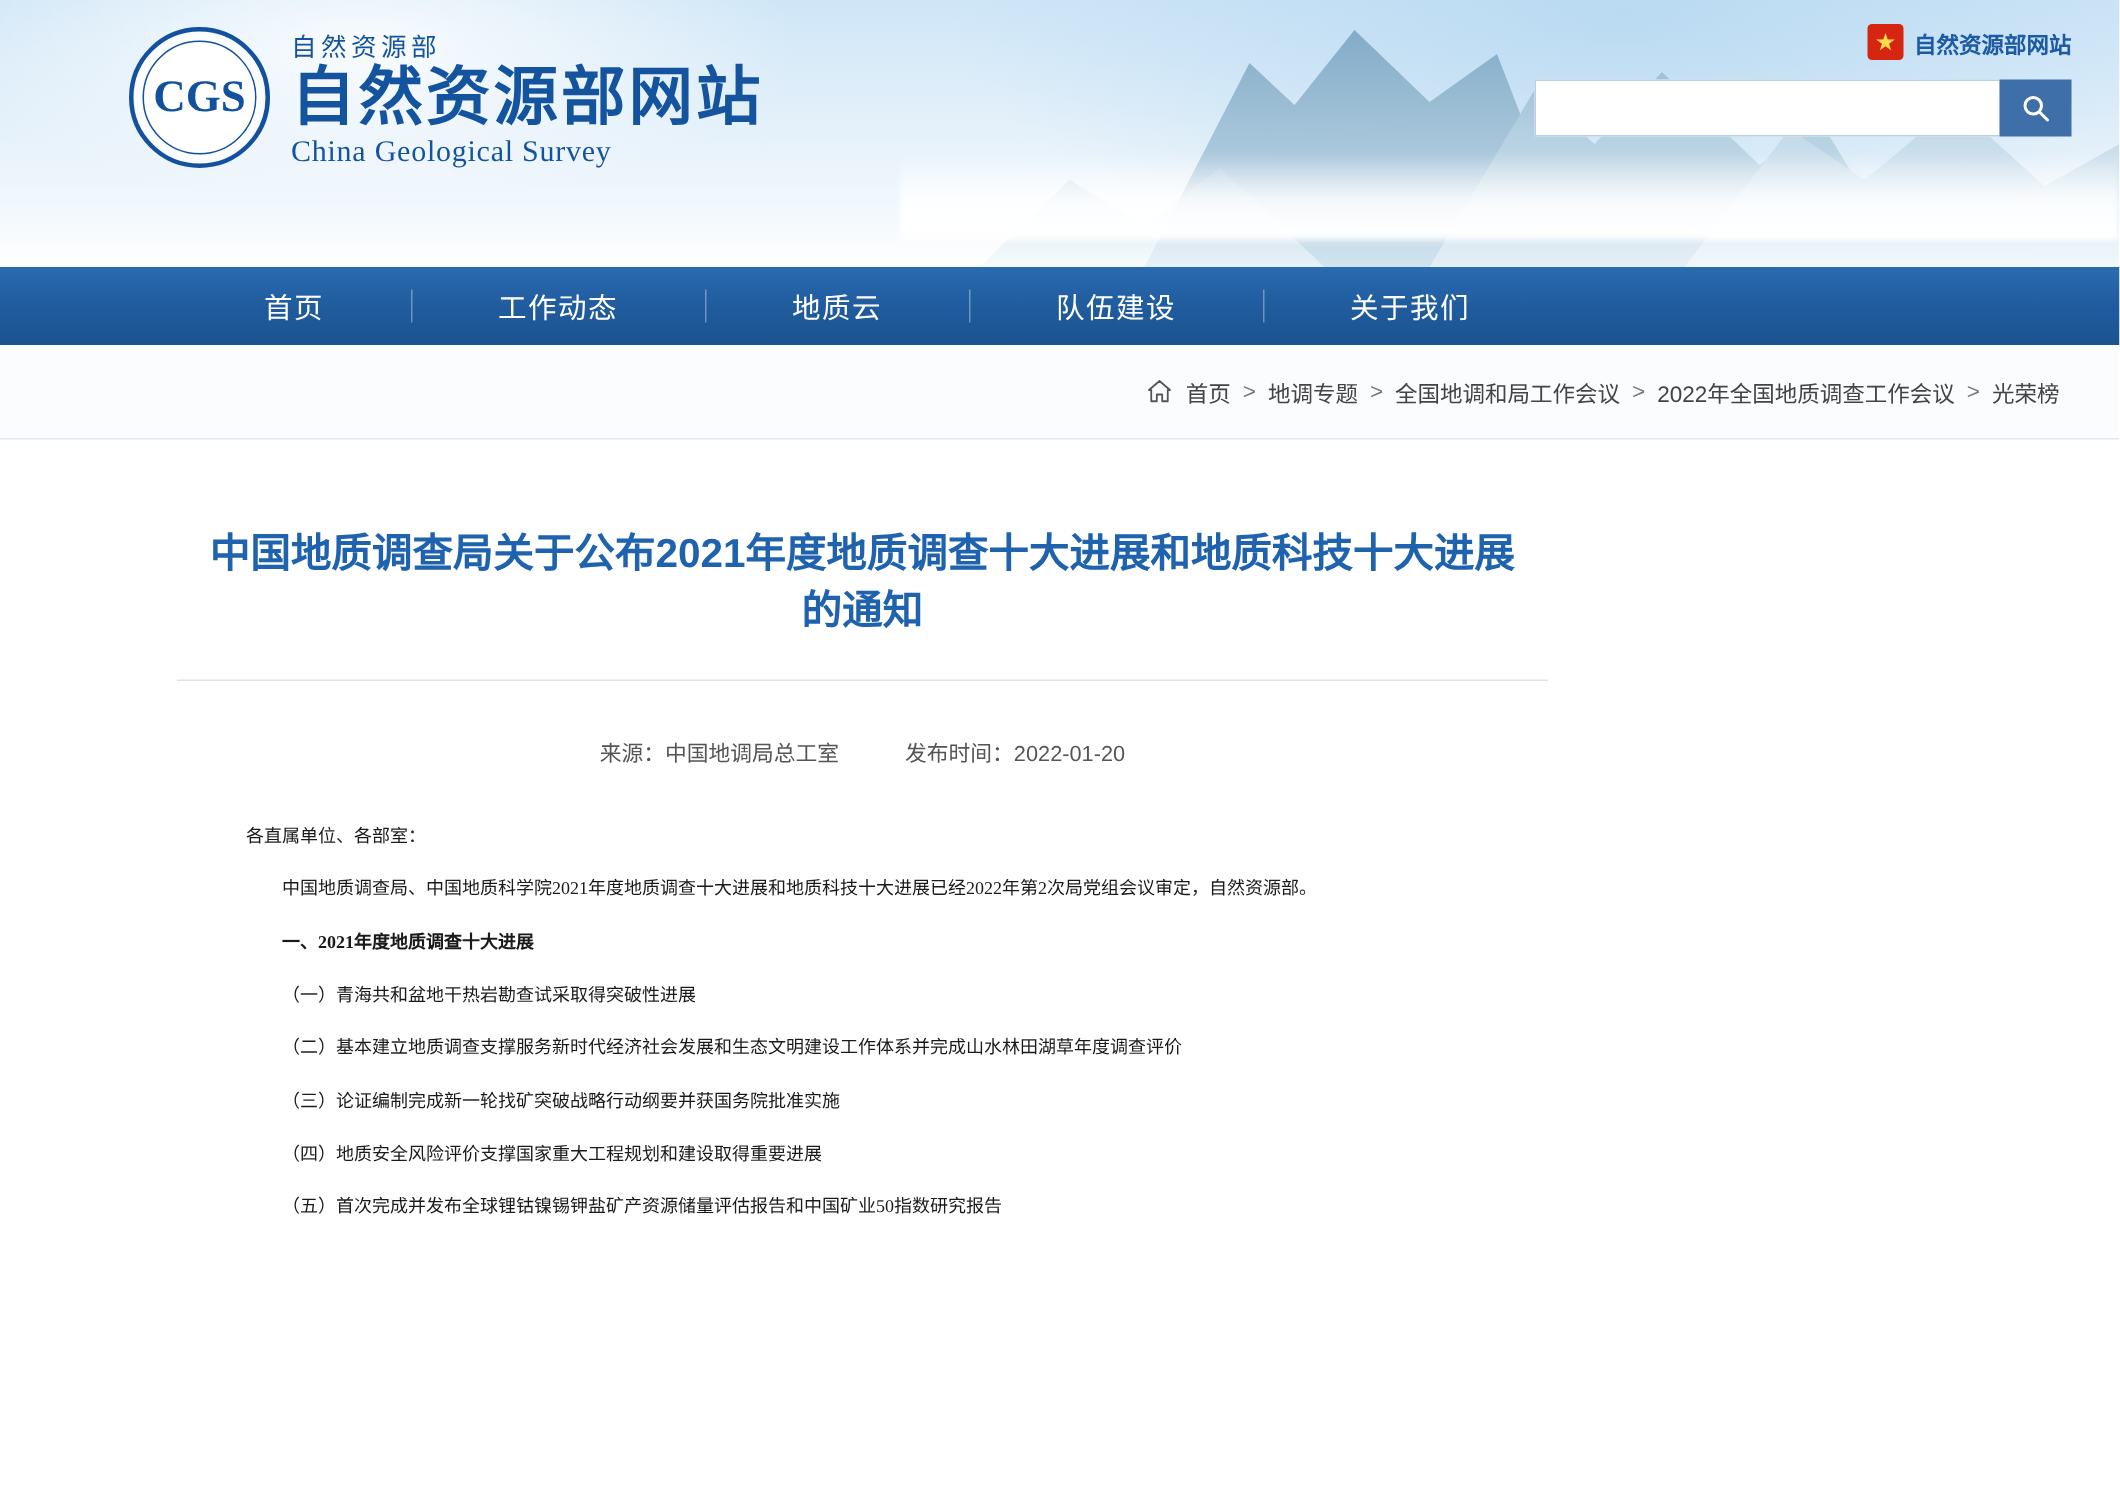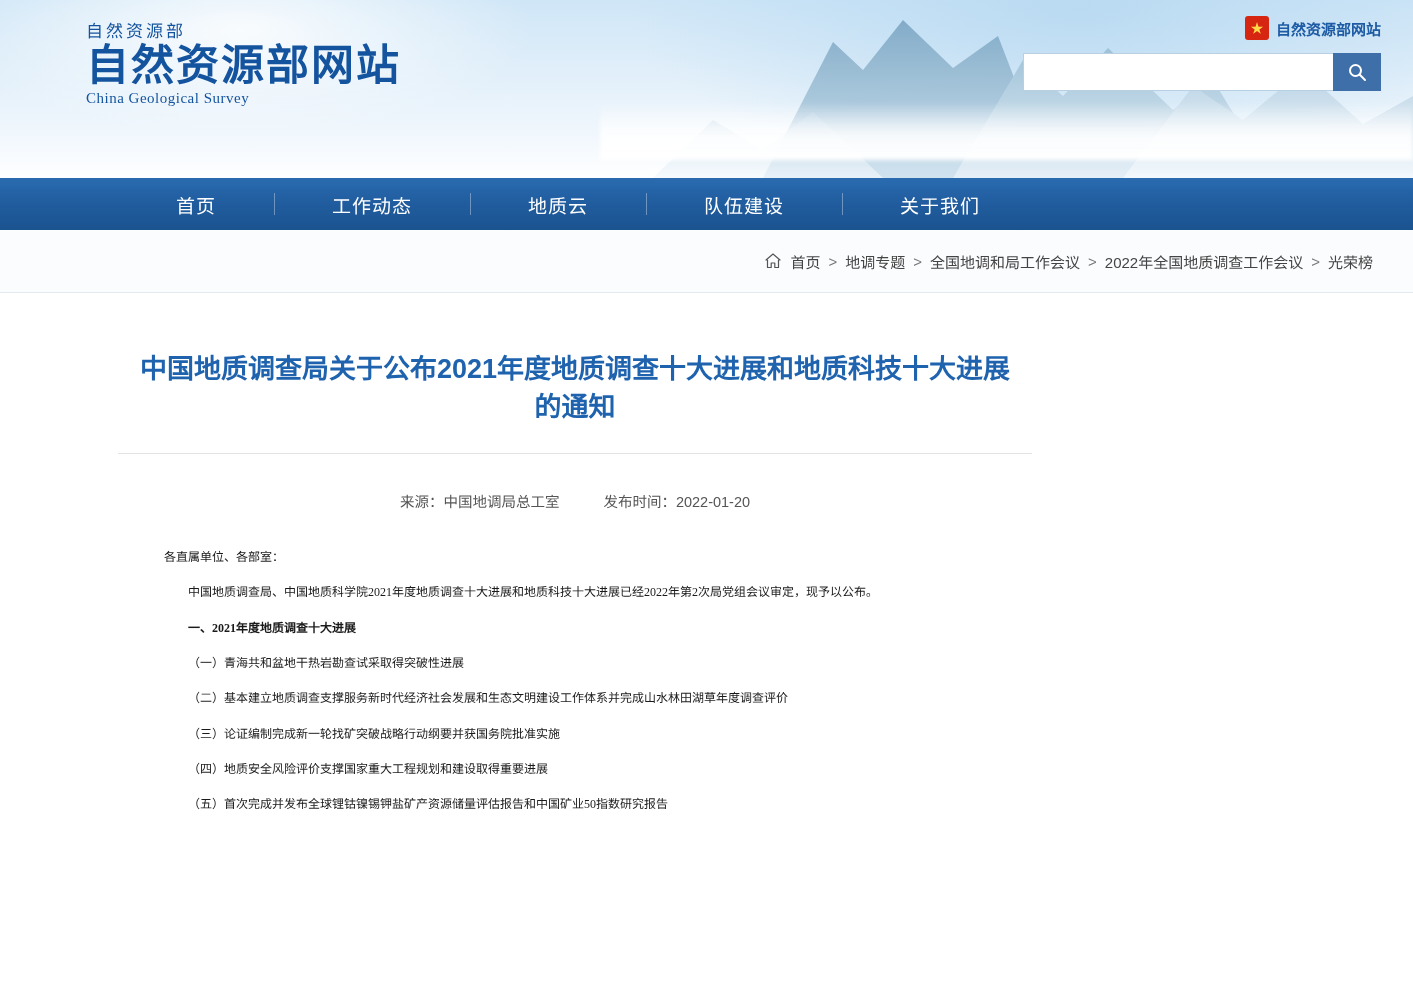--- a/index.html
+++ b/index.html
@@ -63,21 +63,21 @@
     font-size: 17px; color: #14549f; letter-spacing: 3px;
     font-family: "Liberation Serif", serif;
     margin-bottom: 1px;
   }
   .logo-text .cn-big {
     font-size: 43px; color: #14549f; font-weight: bold; letter-spacing: 2px;
     font-family: "Liberation Serif", serif;
     line-height: 1.05;
   }
   .logo-text .en {
-    font-size: 15px; color: #14549f; letter-spacing: 0.5px;
+    font-size: 20px; color: #14549f; letter-spacing: 0.5px;
     font-family: "Liberation Serif", serif;
     margin-top: 2px;
   }
 
   
   .gov-link {
     position: absolute; right: 32px; top: 16px;
     display: flex; align-items: center; gap: 7px;
   }
   .gov-emblem {
@@ -215,20 +215,23 @@
       </linearGradient>
     </defs>
     <path d="M110,178 L180,42 L210,70 L250,20 L300,68 L345,36 L400,178 Z" fill="url(#mtA)"></path>
     <path d="M300,178 L370,60 L410,96 L455,48 L520,110 L560,80 L620,178 Z" fill="url(#mtB)"></path>
     <path d="M470,178 L540,86 L590,120 L650,70 L710,124 L760,96 L760,178 Z" fill="url(#mtC)"></path>
     <path d="M0,178 L60,120 L110,150 L160,112 L230,178 Z" fill="url(#mtC)" opacity="0.7"></path>
   </svg>
   <div class="cloudband"></div>
 
   <div class="logo-wrap">
+    <div class="logo-seal">
+      <div class="mark">CGS</div>
+    </div>
     <div class="logo-text">
       <div class="cn-small">自然资源部</div>
       <div class="cn-big">自然资源部网站</div>
       <div class="en">China Geological Survey</div>
     </div>
   </div>
 
   <div class="gov-link">
     <span class="gov-emblem"></span>
     <span class="gov-link-text">自然资源部网站</span>
@@ -275,21 +278,21 @@
 <main class="content">
   <h1 class="article-title">中国地质调查局关于公布2021年度地质调查十大进展和地质科技十大进展的通知</h1>
 
   <div class="meta-row">
     <span>来源：中国地调局总工室</span>
     <span>发布时间：2022-01-20</span>
   </div>
 
   <div class="body-text">
     <p>各直属单位、各部室：</p>
-    <p class="indent">中国地质调查局、中国地质科学院2021年度地质调查十大进展和地质科技十大进展已经2022年第2次局党组会议审定，现予以公布。</p>
+    <p class="indent">中国地质调查局、中国地质科学院2021年度地质调查十大进展和地质科技十大进展已经2022年第2次局党组会议审定，自然资源部。</p>
     <p class="heading">一、2021年度地质调查十大进展</p>
     <p class="indent">（一）青海共和盆地干热岩勘查试采取得突破性进展</p>
     <p class="indent">（二）基本建立地质调查支撑服务新时代经济社会发展和生态文明建设工作体系并完成山水林田湖草年度调查评价</p>
     <p class="indent">（三）论证编制完成新一轮找矿突破战略行动纲要并获国务院批准实施</p>
     <p class="indent">（四）地质安全风险评价支撑国家重大工程规划和建设取得重要进展</p>
     <p class="indent">（五）首次完成并发布全球锂钴镍锡钾盐矿产资源储量评估报告和中国矿业50指数研究报告</p>
   </div>
 </main>
 
 </body></html>

